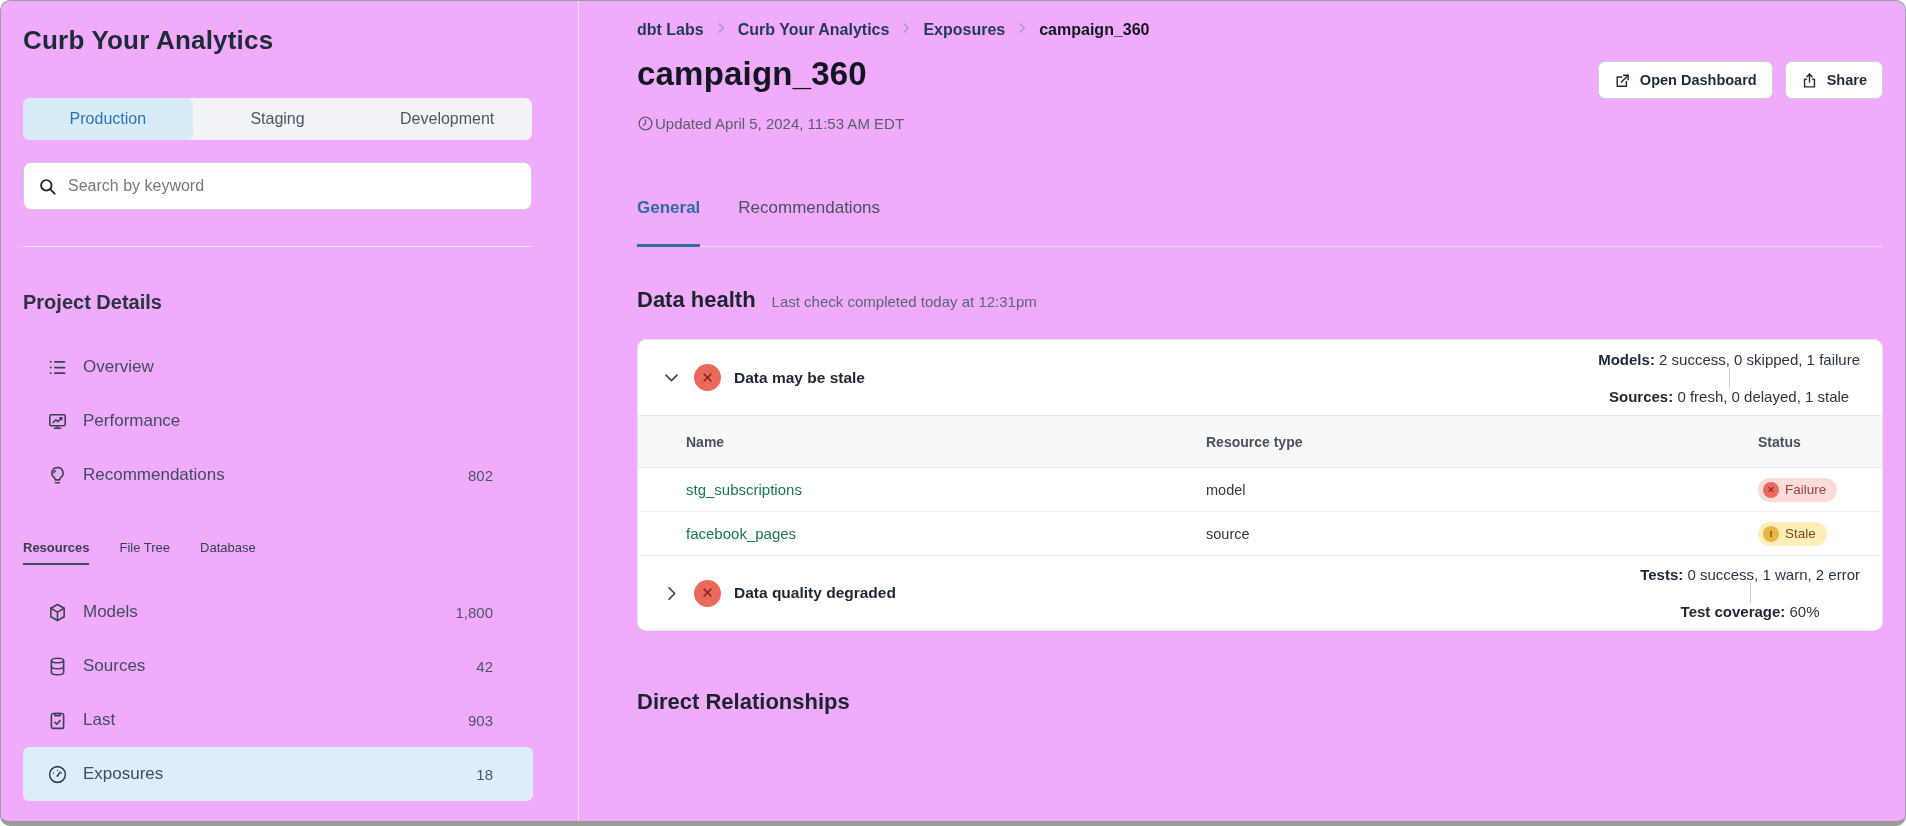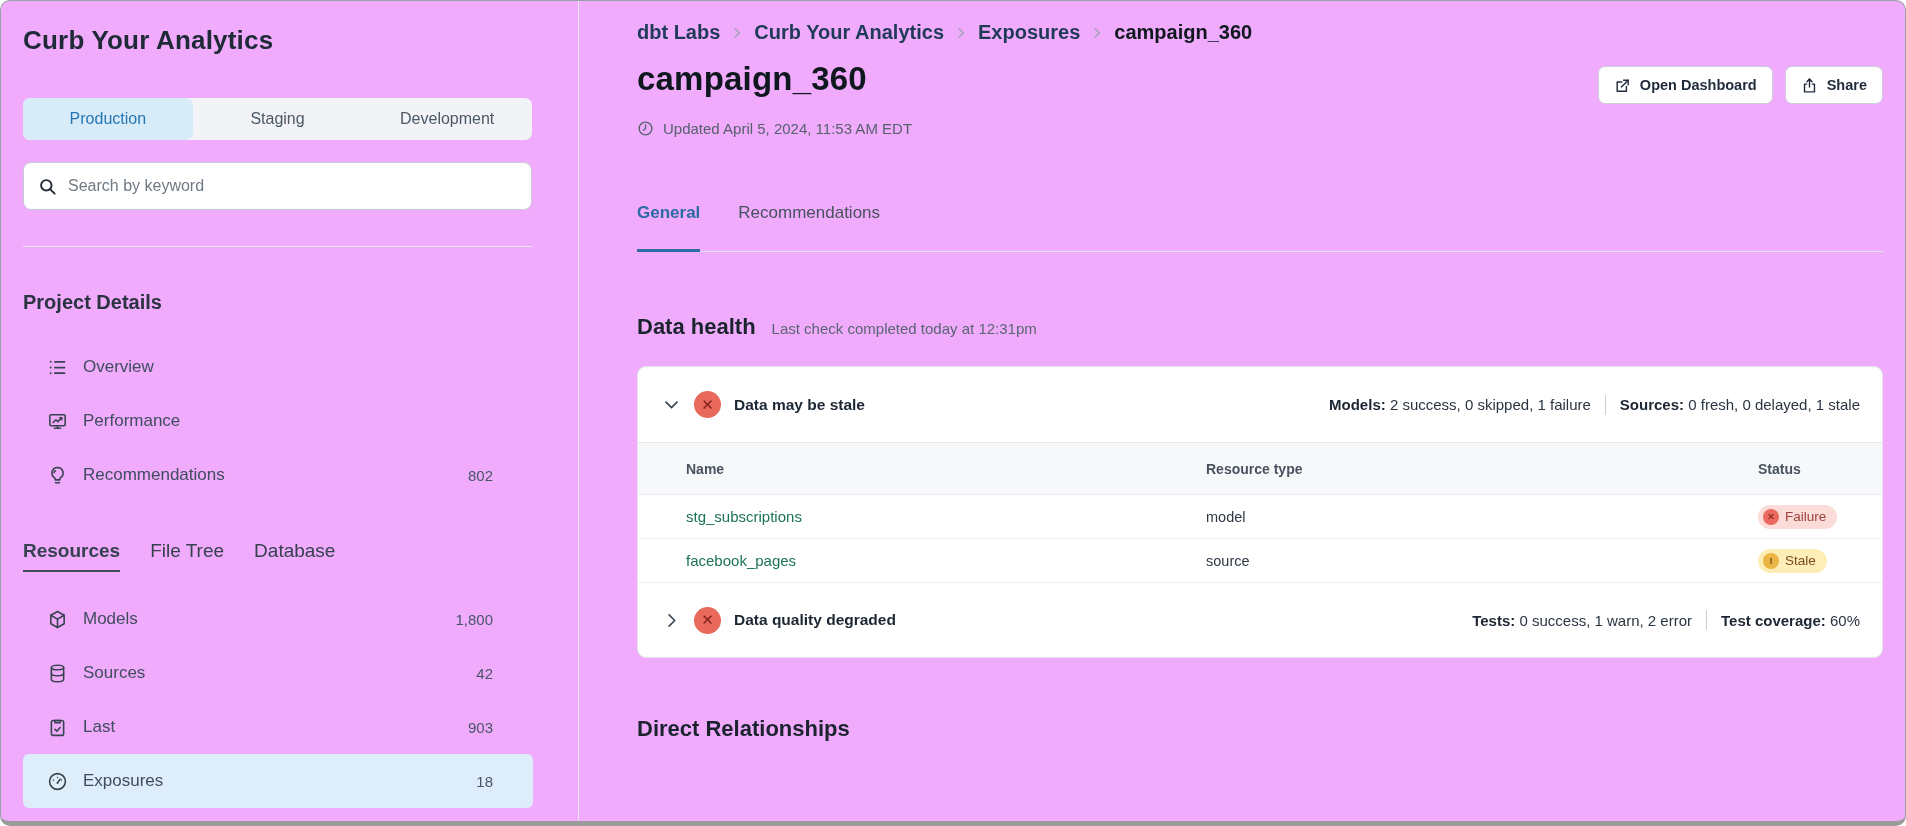--- a/index.html
+++ b/index.html
@@ -23,49 +23,49 @@
   .search-box input::placeholder{ color:#6f7a85; }
   .side-divider{ margin-top:36px; border-top:1px solid #e4e7ea; }
   .side-heading{ margin-top:44px; font-size:20px; font-weight:700; color:#2a3441; }
   .nav-list{ margin-top:26px; }
   .nav-item{ height:54px; display:flex; align-items:center; padding:0 40px 0 24px; gap:15px; color:#3f4d5e; cursor:pointer; border-radius:6px; width:510px; margin-left:0; }
   .nav-item.active{ background:#ddedfa; }
   .nav-icon{ width:21px; height:21px; color:#37434f; flex:0 0 auto; }
   .nav-label{ font-size:17px; color:#3f4d5e; flex:1; }
   .nav-count{ font-size:15px; color:#4a5668; }
   .res-tabs{ margin-top:38px; display:flex; gap:30px; align-items:flex-end; }
-  .res-tab{ font-size:19px; color:#35414e; padding-bottom:8px; cursor:pointer; border-bottom:2px solid transparent; }
+  .res-tab{ font-size:13px; color:#35414e; padding-bottom:8px; cursor:pointer; border-bottom:2px solid transparent; }
   .res-tab.active{ font-weight:700; border-bottom:2px solid #3d4a58; }
   .res-list{ margin-top:20px; }
 
   
   .main{ flex:1; padding:20px 22px 0 58px; overflow:hidden; }
-  .breadcrumb{ display:flex; align-items:center; gap:10px; font-size:20px; }
+  .breadcrumb{ display:flex; gap:10px; font-size:16px; }
   .crumb{ color:#1e3a56; font-weight:700; cursor:pointer; }
   .crumb.current{ color:#10181f; cursor:default; }
   .crumb-sep{ width:14px; height:14px; color:#9aa4ae; }
   .title-row{ display:flex; align-items:flex-start; margin-top:16px; }
   .page-title{ font-size:33px; font-weight:600; color:#10181f; flex:1; letter-spacing:.2px; }
   .action-buttons{ display:flex; gap:12px; margin-top:6px; }
   .btn{ display:flex; align-items:center; gap:9px; height:38px; padding:0 15px; border:1px solid #c9cfd6; border-radius:7px; background:#fff; font-size:14.5px; font-weight:700; color:#1f2b3a; cursor:pointer; font-family:inherit; }
   .btn svg{ width:17px; height:17px; }
-  .updated-row{ margin-top:16px; display:flex; align-items:center; gap:9px; color:#56616d; font-size:15px; }
+  .updated-row{ margin-top:16px; display:flex; align-items:center; gap:1px; color:#56616d; font-size:15px; }
   .updated-row .clock{ width:17px; height:17px; color:#56616d; }
   .page-tabs{ margin-top:66px; display:flex; gap:38px; border-bottom:1px solid #dfe3e7; }
   .page-tab{ font-size:17px; padding-bottom:26px; color:#46525e; cursor:pointer; border-bottom:3px solid transparent; margin-bottom:-1px; }
   .page-tab.active{ color:#2a6ca3; font-weight:700; border-bottom:3px solid #2e6da4; }
-  .section-head{ margin-top:62px; display:flex; align-items:baseline; gap:16px; }
+  .section-head{ margin-top:40px; display:flex; align-items:baseline; gap:16px; }
   .section-title{ font-size:22px; font-weight:600; color:#1b242e; }
   .section-sub{ font-size:15px; color:#5a6572; }
   .health-card{ margin-top:26px; border:1px solid #e2e5e9; border-radius:9px; overflow:hidden; background:#fff; }
   .group-row{ height:75px; display:flex; align-items:center; padding:0 22px 0 24px; gap:13px; }
   .chev{ width:19px; height:19px; color:#3d4a58; cursor:pointer; flex:0 0 auto; }
   .x-circle{ width:27px; height:27px; border-radius:50%; background:#e96a5c; color:#7e231a; display:flex; align-items:center; justify-content:center; font-size:15px; font-weight:700; flex:0 0 auto; }
   .group-title{ font-size:15.5px; font-weight:700; color:#1c2733; flex:1; }
-  .stats{ display:flex; align-items:center; font-size:15px; color:#2a3542; }
+  .stats{ display:flex; align-items:center; font-size:15px; color:#2a3542;flex-direction:column; }
   .stat b{ color:#1c2733; }
   .stat-sep{ width:1px; height:20px; background:#c9ced4; margin:0 14px; }
   .ht-head, .ht-row{ display:grid; grid-template-columns:1fr 552px 124px; padding-left:48px; align-items:center; }
   .ht-head{ height:53px; background:#f7f8fa; border-top:1px solid #e8eaed; border-bottom:1px solid #e8eaed; font-size:14px; font-weight:700; color:#48535f; }
   .ht-row{ height:44px; border-bottom:1px solid #eceef0; }
   .res-link{ font-size:15px; color:#1c7356; cursor:pointer; }
   .res-type{ font-size:14.5px; color:#2e3945; }
   .badge{ display:inline-flex; align-items:center; gap:6px; height:24px; border-radius:13px; padding:0 11px 0 5px; font-size:13.5px; justify-self:start; }
   .badge .dot{ width:16px; height:16px; border-radius:50%; display:flex; align-items:center; justify-content:center; font-size:9.5px; font-weight:700; }
   .badge.failure{ background:#fbdcd8; color:#9c423a; }

